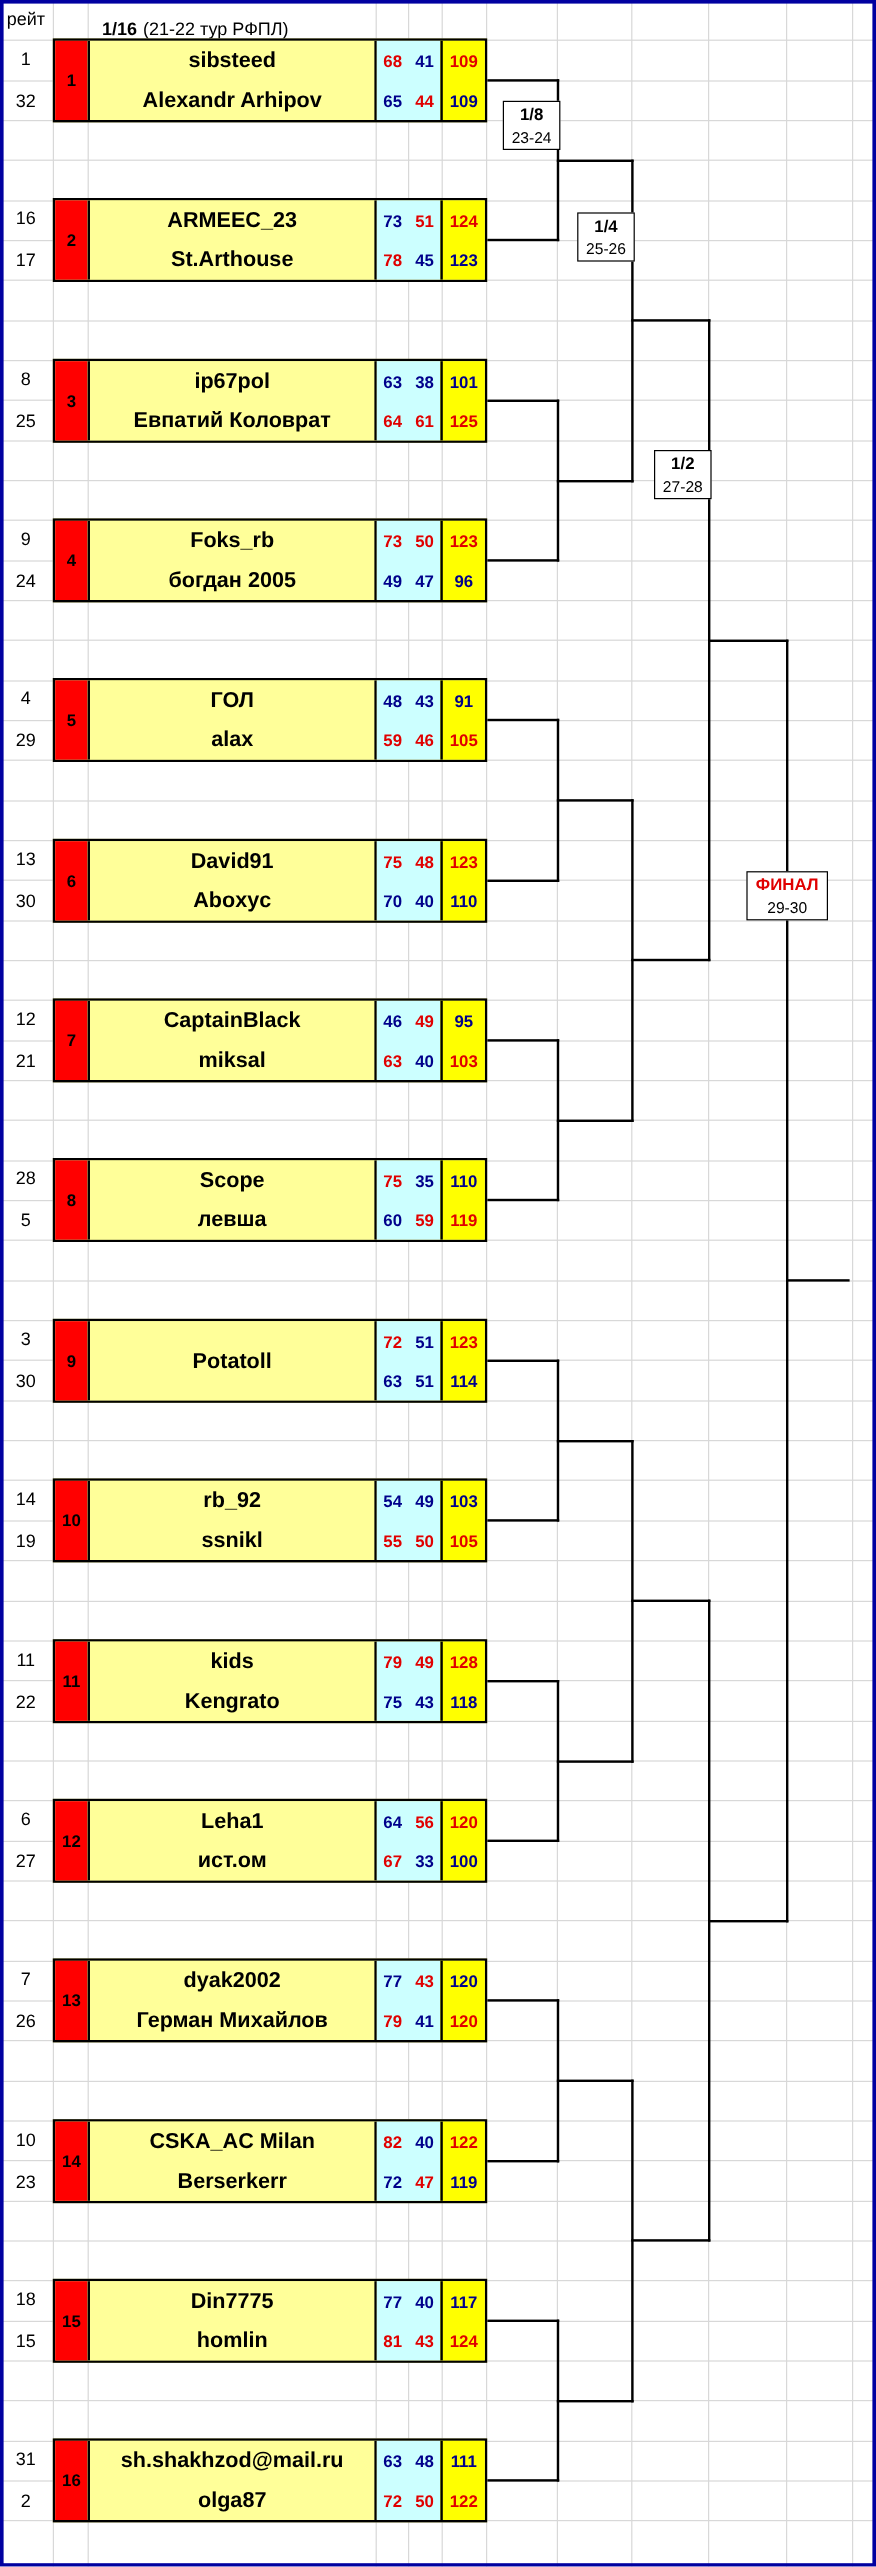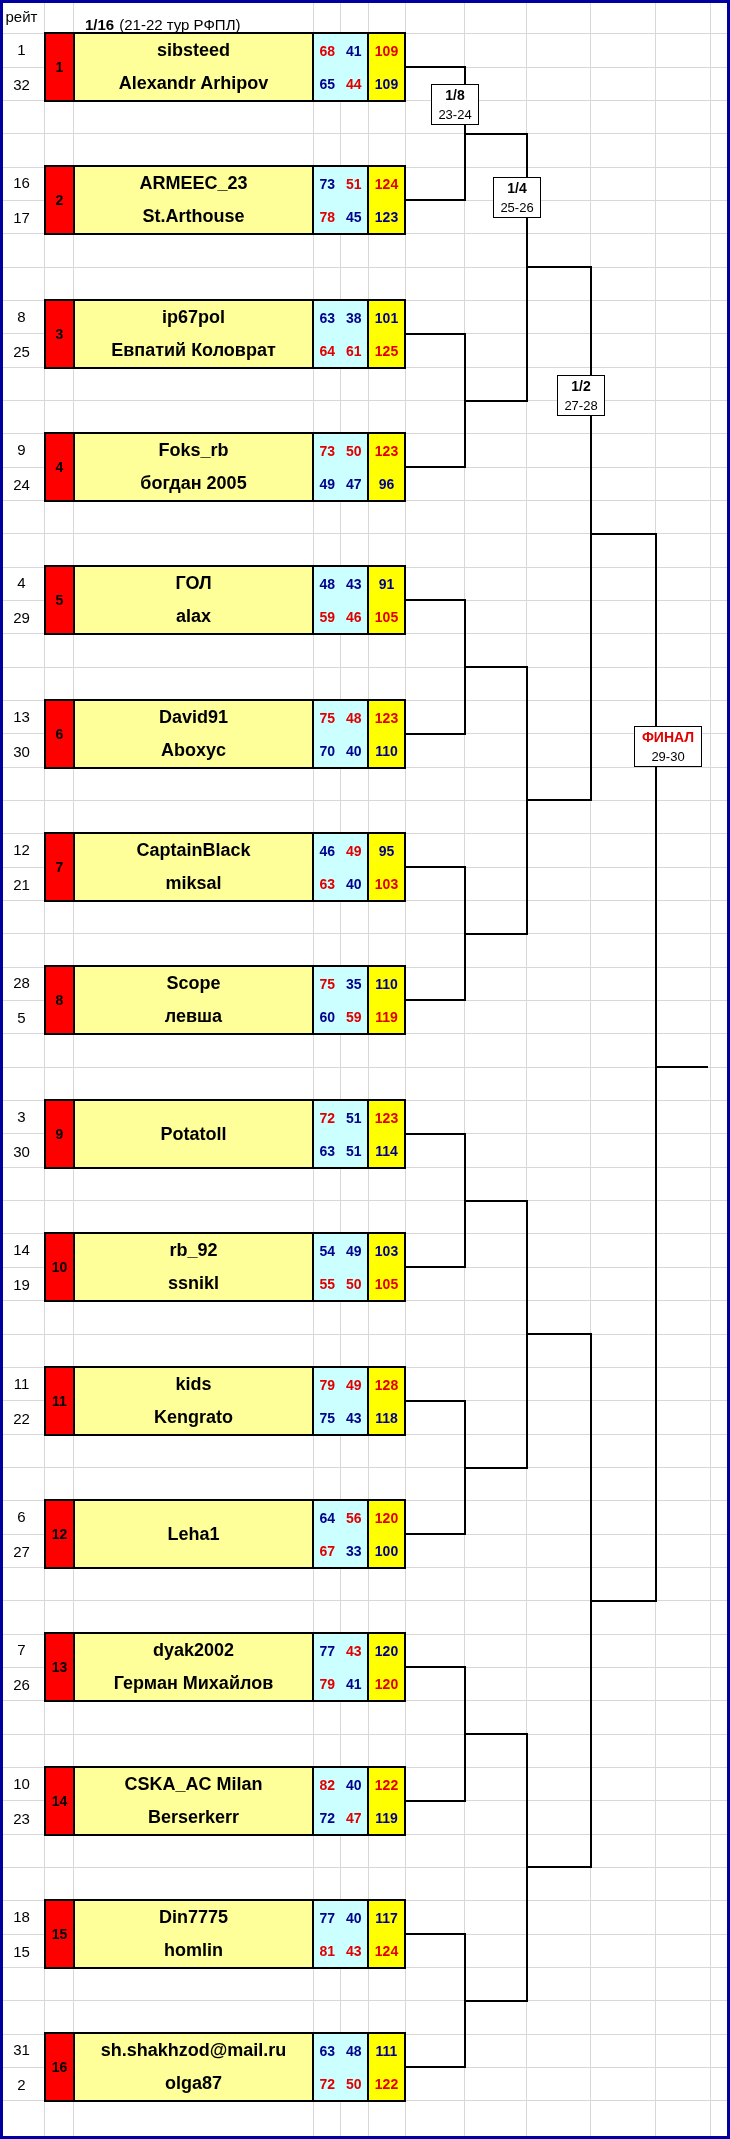--- a/index.html
+++ b/index.html
@@ -28,21 +28,21 @@
   .mlegs .row span{width:50%;text-align:center;font-weight:bold;font-size:14px;}
   .mtotal{width:35px;background:#ffff00;display:flex;flex-direction:column;border-left:2px solid #000;}
   .mtotal .row{flex:1;display:flex;align-items:center;justify-content:center;font-weight:bold;font-size:14px;}
   [data-result="win"]{color:#e00000;}
   [data-result="loss"]{color:#00008b;}
   
   .bh,.bv{position:absolute;background:#000;z-index:1;}
   .bh{height:2px;}
   .bv{width:2px;}
   
-  .rbox{position:absolute;width:46px;border:1px solid #000;background:#fff;z-index:3;text-align:center;margin-left:12px;}
+  .rbox{position:absolute;width:46px;border:1px solid #000;background:#fff;z-index:3;text-align:center;}
   .rbox .rl{font-weight:bold;font-size:14px;line-height:20px;white-space:nowrap;}
   .rbox .rd{font-size:13px;line-height:19px;white-space:nowrap;}
   .rbox.final{width:66px;}
   .rbox.final .rl{color:#e00000;}
 </style>
 </head>
 <body>
 
 <div id="sheet">
   <div class="rate">рейт</div>
@@ -399,20 +399,21 @@
       </div>
     </div>
   </div>
     <div class="matchwrap" style="top: 1499px;">
     <div class="seed s1">6</div>
     <div class="seed s2">27</div>
     <div class="match">
       <div class="mnum">12</div>
       <div class="mname">
         <div class="row">Leha1</div>
+        <div class="row">ист.ом</div>
       </div>
       <div class="mlegs">
         <div class="row">
           <span data-result="loss">64</span>
           <span data-result="win">56</span>
         </div>
         <div class="row">
           <span data-result="win">67</span>
           <span data-result="loss">33</span>
         </div>

